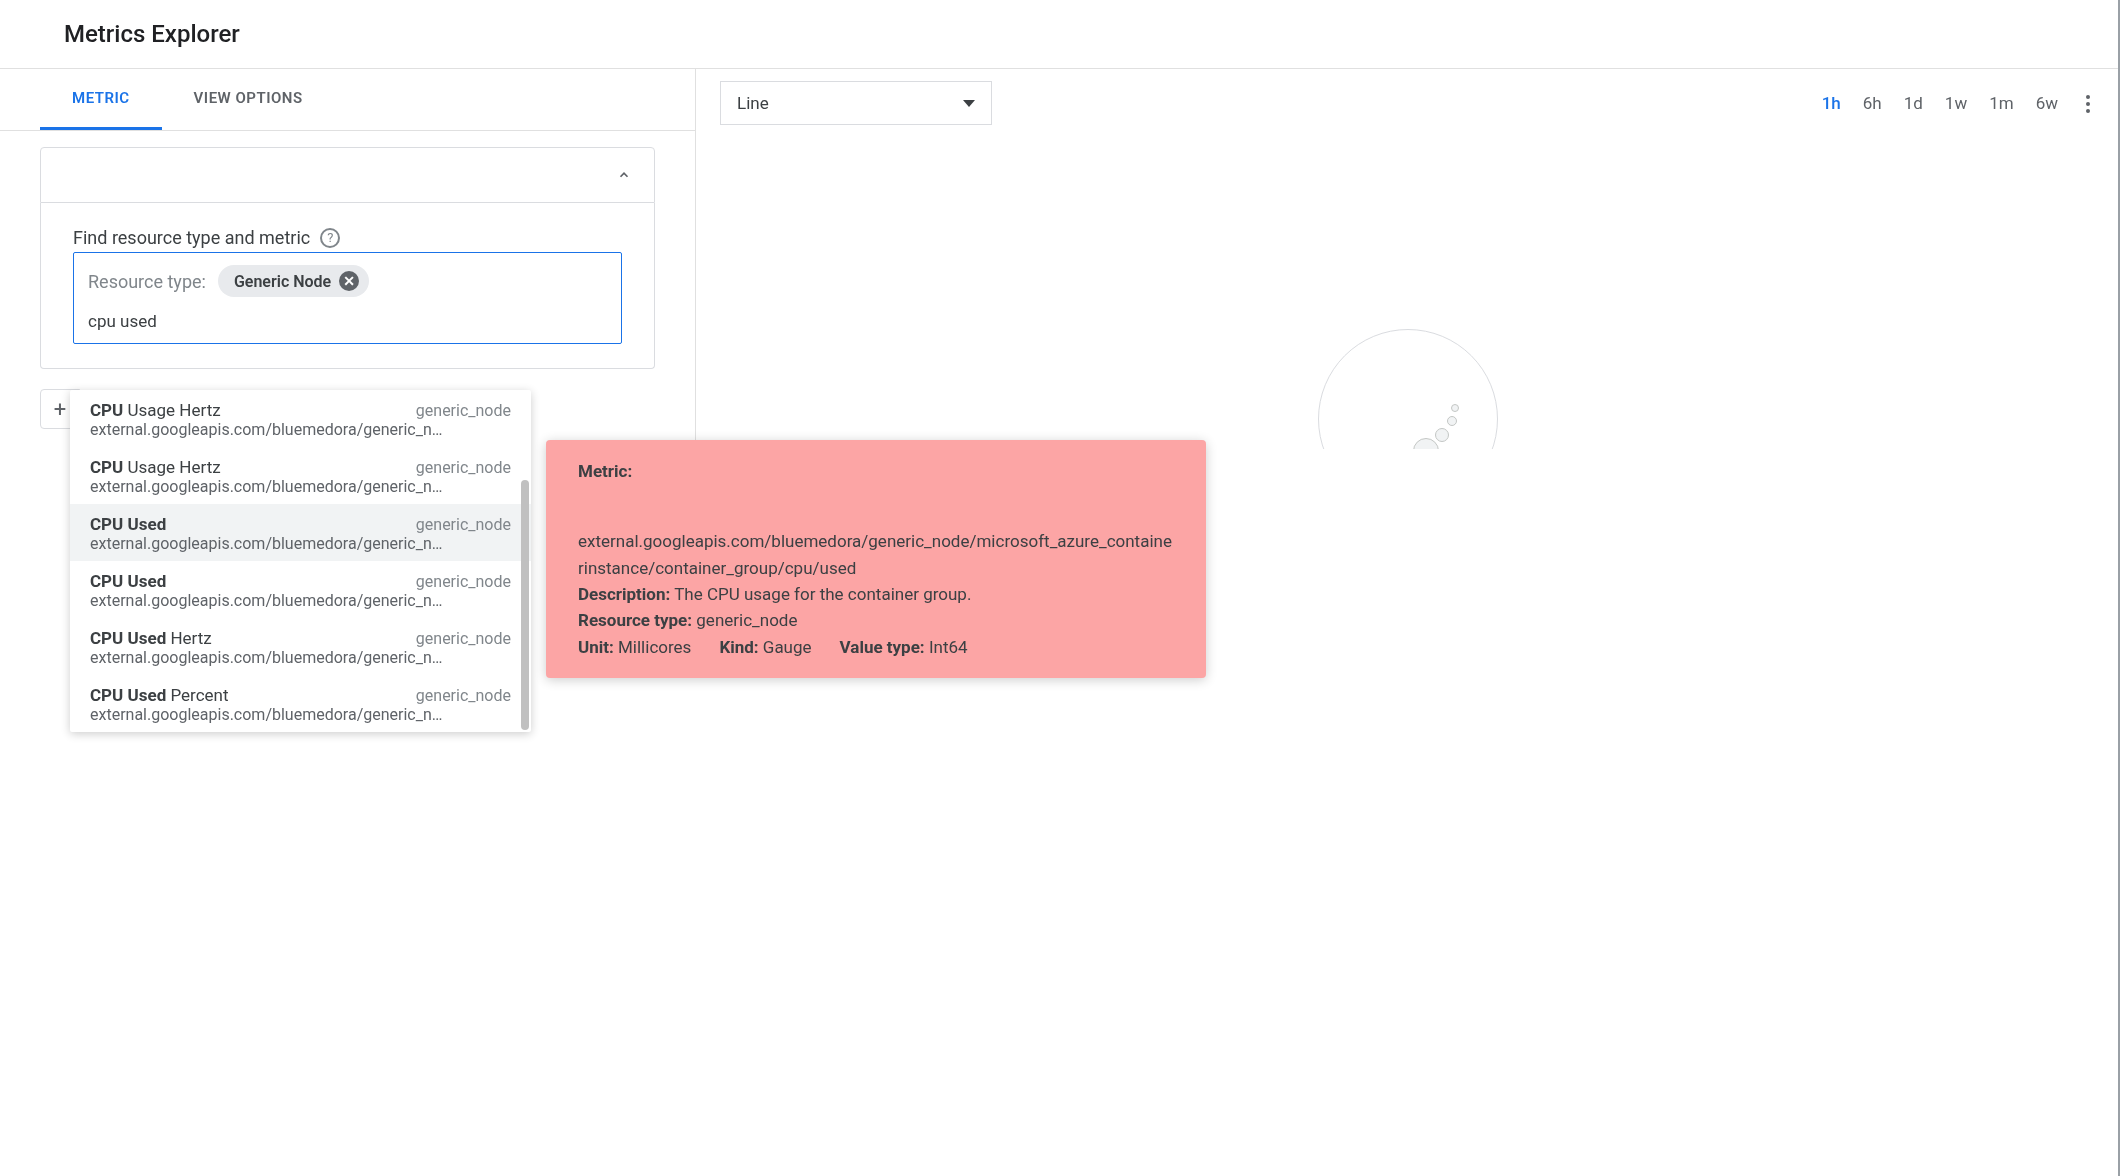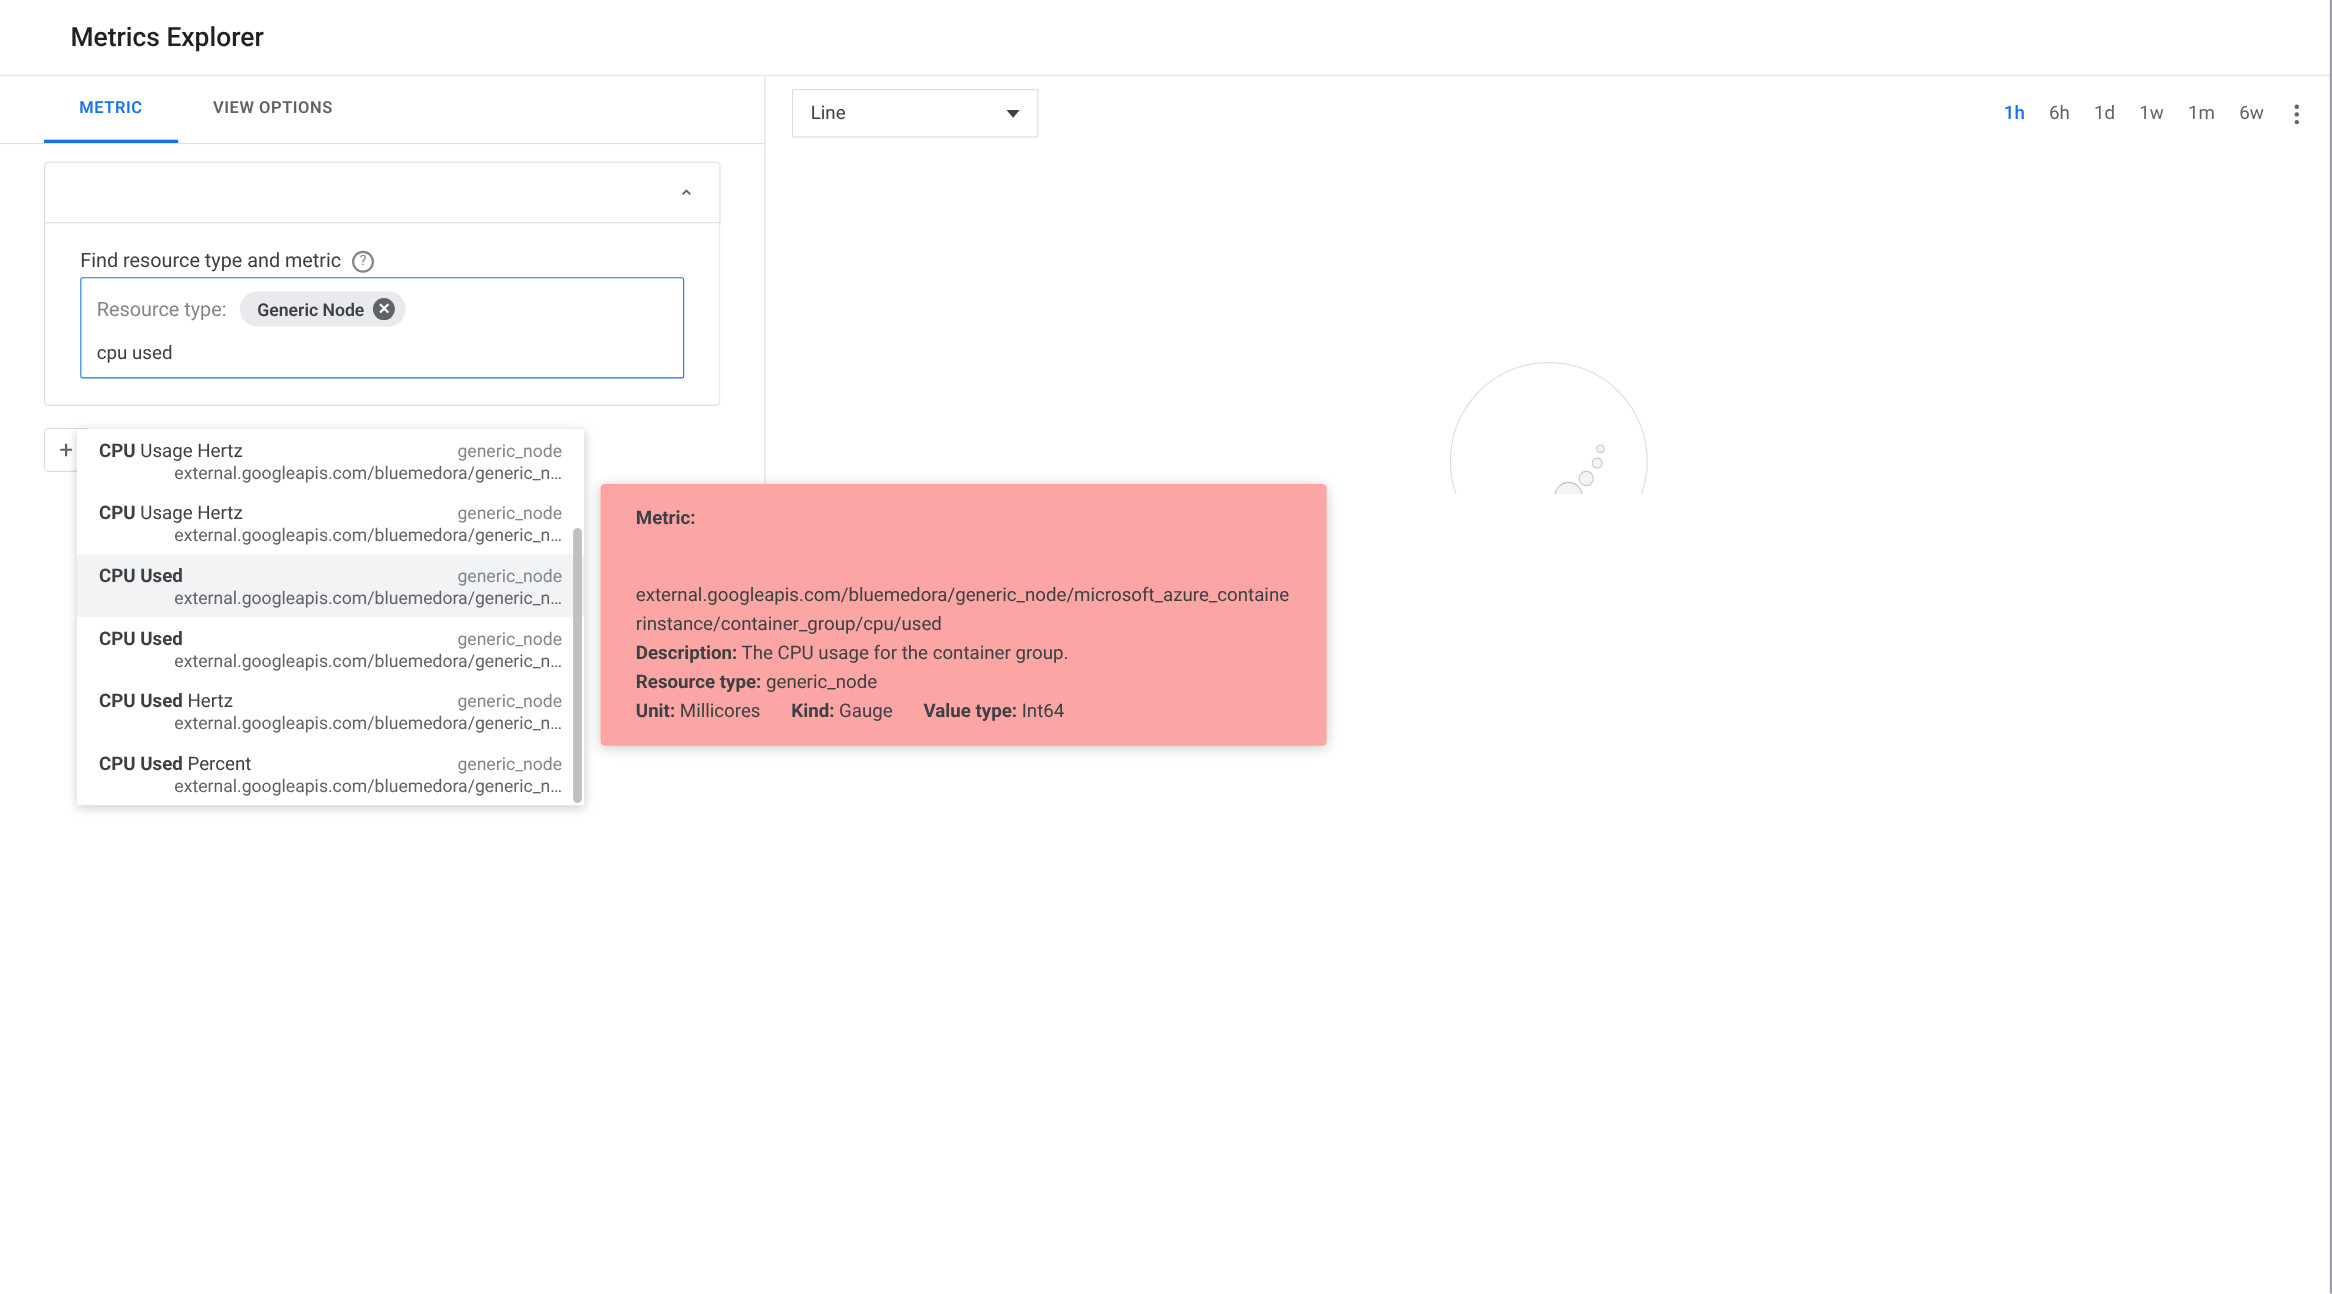--- a/index.html
+++ b/index.html
@@ -26,34 +26,34 @@
 .search-box { border:1px solid #1a73e8; border-radius:2px; padding: 12px 14px; }
 .search-row1 { display:flex; align-items:center; gap:12px; margin-bottom:14px; }
 .rt-label { font-size:18px; color:#80868b; }
 .chip { background:#e8eaed; border-radius:16px; padding:6px 10px 6px 16px; display:flex; align-items:center; gap:8px; font-size:16px; font-weight:600; color:#3c4043; }
 .chip-x { width:20px; height:20px; border-radius:50%; background:#5f6368; color:#fff; display:flex; align-items:center; justify-content:center; font-size:14px; line-height:1; }
 .search-input { border:none; outline:none; font-size:17px; color:#3c4043; width:100%; }
 
 .add-row { margin: 20px 40px; display:flex; align-items:center; }
 .add-btn { width:40px; height:40px; border:1px solid #dadce0; border-radius:4px 0 0 4px; display:flex; align-items:center; justify-content:center; font-size:22px; color:#5f6368; }
 
-.dropdown { position:absolute; left:70px; top:390px; width:461px; background:#fff; box-shadow: 0 2px 10px rgba(0,0,0,0.2); border-radius:2px; max-height: 360px; overflow: hidden; text-align: right; }
+.dropdown { position:absolute; left:70px; top:390px; width:461px; background:#fff; box-shadow: 0 2px 10px rgba(0,0,0,0.2); border-radius:2px; max-height: 360px; overflow: hidden; }
 .dropdown-inner { overflow-y:auto; max-height:360px; }
 .dd-item { padding: 10px 20px 8px 20px; cursor:pointer; }
 .dd-item.selected { background:#f1f3f4; }
 .dd-row1 { display:flex; justify-content:space-between; align-items:baseline; }
 .dd-title { font-size:17px; color:#3c4043; }
 .dd-title b { font-weight:700; }
 .dd-res { font-size:16px; color:#80868b; }
 .dd-path { font-size:16px; color:#5f6368; white-space:nowrap; overflow:hidden; text-overflow:ellipsis; }
 .dropdown-scrollbar { position:absolute; right:2px; top:90px; width:8px; height:250px; background:#c0c0c0; border-radius:4px; }
 
 .right-panel { flex:1; padding: 12px 24px; position:relative; }
 .rp-top { display:flex; align-items:center; justify-content:space-between; }
-.chart-type-select { border:1px solid #dadce0; width:224px; height:44px; display:flex; align-items:center; justify-content:space-between; padding: 0 16px; font-size:17px; color:#3c4043; }
+.chart-type-select { border:1px solid #dadce0; width:272px; height:44px; display:flex; align-items:center; justify-content:space-between; padding: 0 16px; font-size:17px; color:#3c4043; }
 .caret { width:0; height:0; border-left:6px solid transparent; border-right:6px solid transparent; border-top:7px solid #3c4043; }
 
 .time-range { display:flex; align-items:flex-end; gap:22px; font-size:17px; color:#5f6368; }
 .time-range .tr-item { cursor:pointer; }
 .time-range .tr-item.active { color:#1a73e8; font-weight:500; }
 .more-dots { display:flex; flex-direction:column; gap:3px; padding:0 6px; }
 .more-dots span { width:4px; height:4px; border-radius:50%; background:#5f6368; }
 
 .empty-circle { position:absolute; left:50%; top:260px; transform:translateX(-50%); width:180px; height:180px; border:1px solid #dadce0; border-radius:50%; }
 .bubble { position:absolute; border:1px solid #c4c7c5; border-radius:50%; background:#f1f3f4; }

